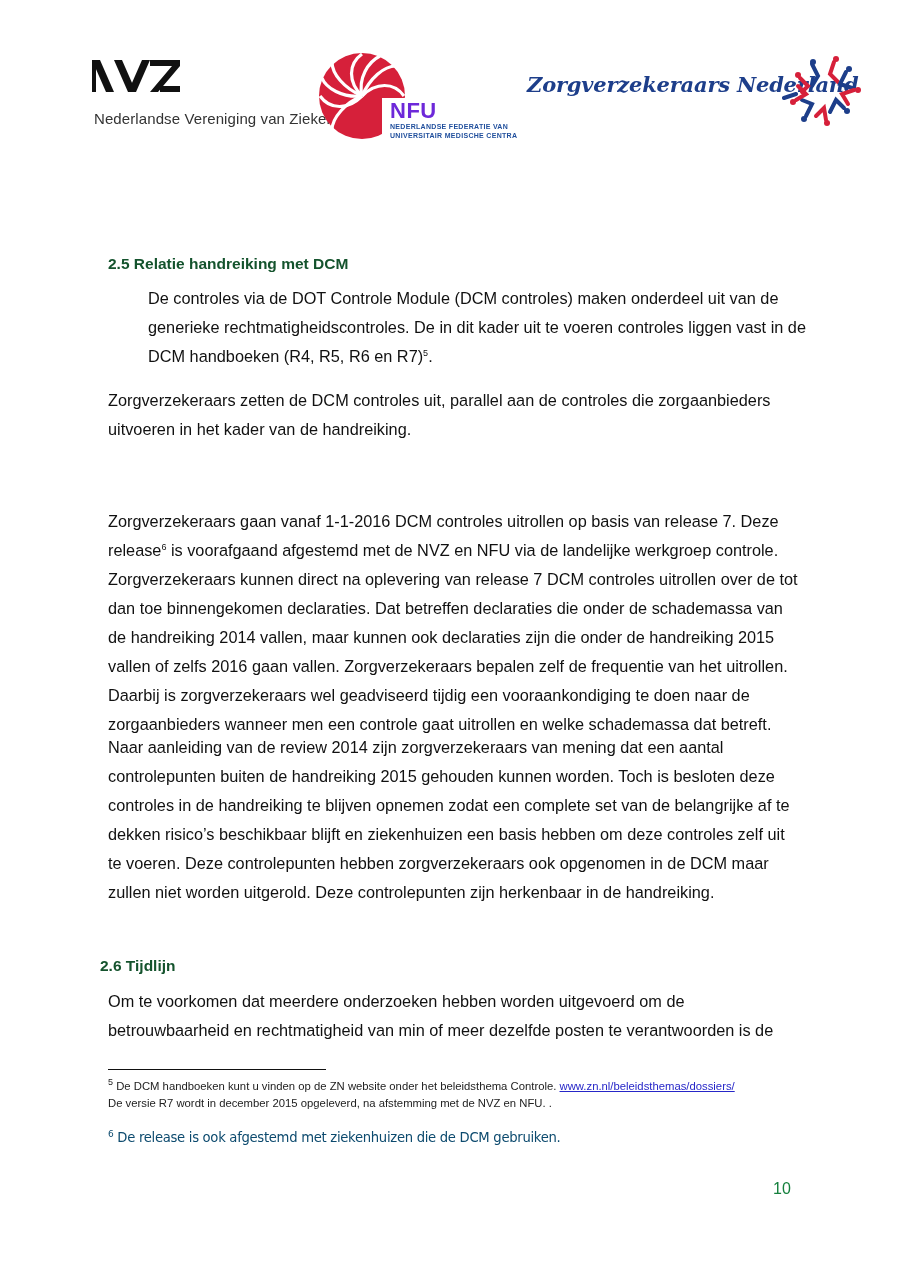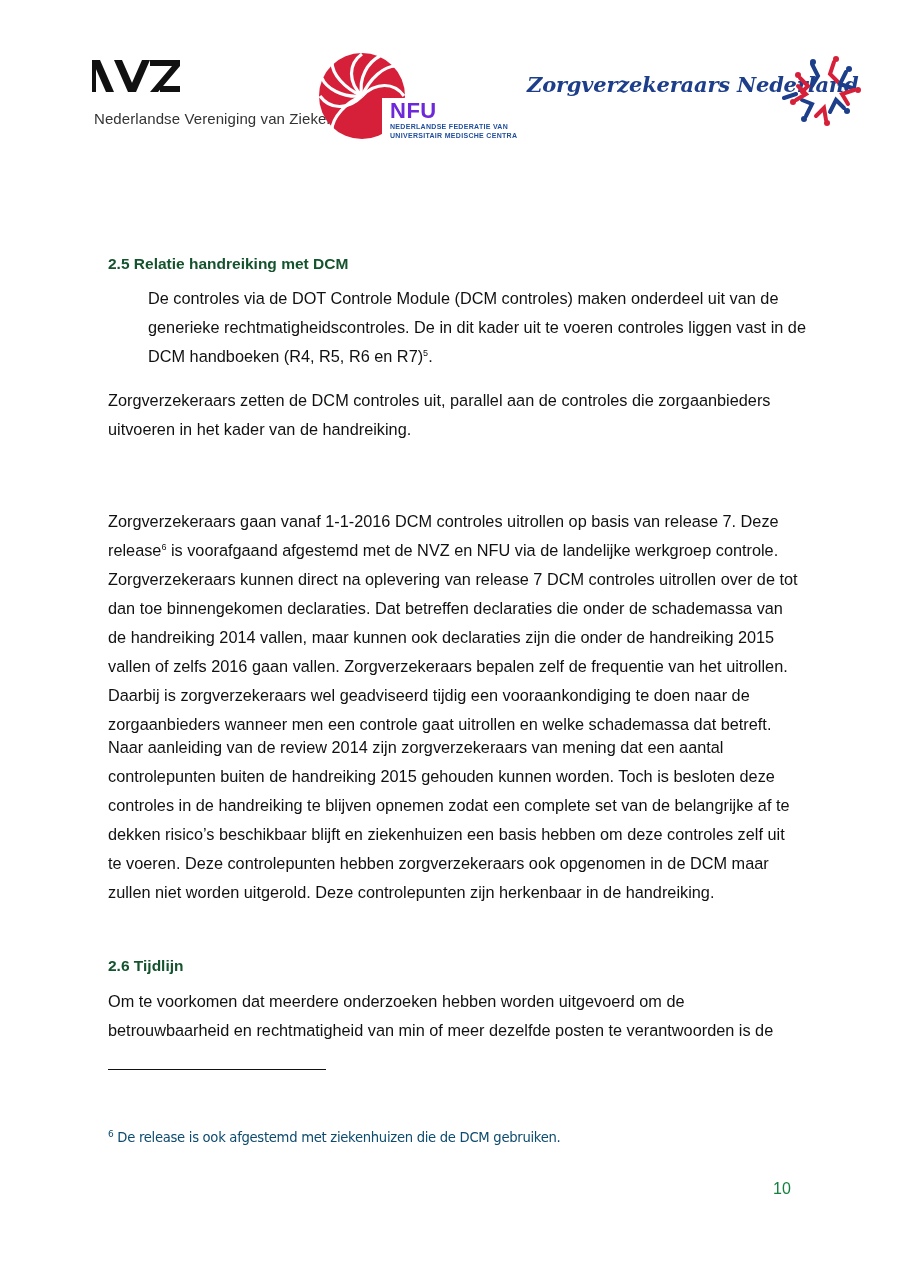--- a/index.html
+++ b/index.html
@@ -105,26 +105,28 @@
 </div>
 
 <div class="abs para" style="top:459px;margin-top:48px;">
   <p><span>Zorgverzekeraars gaan vanaf 1-1-2016 DCM controles uitrollen op basis van release 7. Deze release</span><sup>6</sup><span> is voorafgaand afgestemd met de NVZ en NFU via de landelijke werkgroep controle. Zorgverzekeraars kunnen direct na oplevering van release 7 DCM controles uitrollen over de tot dan toe binnengekomen declaraties. Dat betreffen declaraties die onder de schademassa van de handreiking 2014 vallen, maar kunnen ook declaraties zijn die onder de handreiking 2015 vallen of zelfs 2016 gaan vallen. Zorgverzekeraars bepalen zelf de frequentie van het uitrollen. Daarbij is zorgverzekeraars wel geadviseerd tijdig een vooraankondiging te doen naar de zorgaanbieders wanneer men een controle gaat uitrollen en welke schademassa dat betreft.</span></p>
 </div>
 
 <div class="abs para" style="top:733px;">
   <p>Naar aanleiding van de review 2014 zijn zorgverzekeraars van mening dat een aantal controlepunten buiten de handreiking 2015 gehouden kunnen worden. Toch is besloten deze controles in de handreiking te blijven opnemen zodat een complete set van de belangrijke af te dekken risico’s beschikbaar blijft en ziekenhuizen een basis hebben om deze controles zelf uit te voeren. Deze controlepunten hebben zorgverzekeraars ook opgenomen in de DCM maar zullen niet worden uitgerold. Deze controlepunten zijn herkenbaar in de handreiking.</p>
 </div>
 
-<div class="abs h2" style="left:108px; top:957px;">2.6 Tijdlijn</div>
+<div class="abs h2" style="left:100px; top:957px;">2.6 Tijdlijn</div>
 
 <div class="abs para" style="top:987px;">
   <p>Om te voorkomen dat meerdere onderzoeken hebben worden uitgevoerd om de betrouwbaarheid en rechtmatigheid van min of meer dezelfde posten te verantwoorden is de</p>
 </div>
 
 <div class="abs fn-rule"></div>
 <div class="abs fn5">
+  <div><sup>5</sup><span> De DCM handboeken kunt u vinden op de ZN website onder het beleidsthema Controle. </span><a>www.zn.nl/beleidsthemas/dossiers/</a></div>
+  <div>De versie R7 wordt in december 2015 opgeleverd, na afstemming met de NVZ en NFU. .</div>
 </div>
 <div class="abs fn6">
   <sup>6</sup><span> De release is ook afgestemd met ziekenhuizen die de DCM gebruiken.</span>
 </div>
 
 <div class="abs pagenum">10</div>
 
 </body></html>

